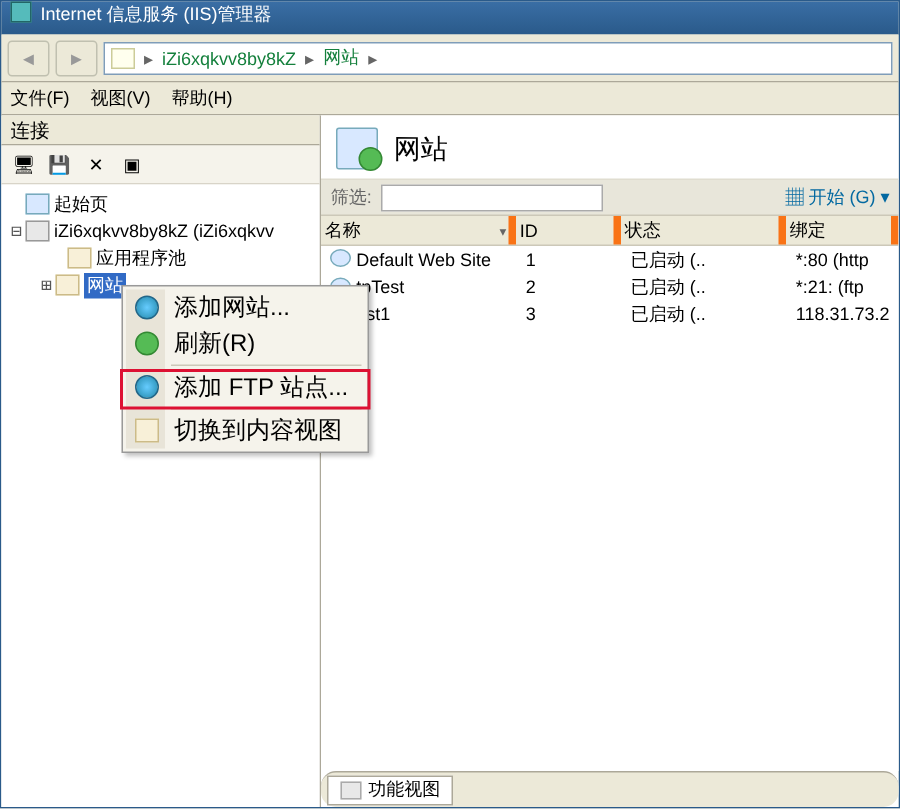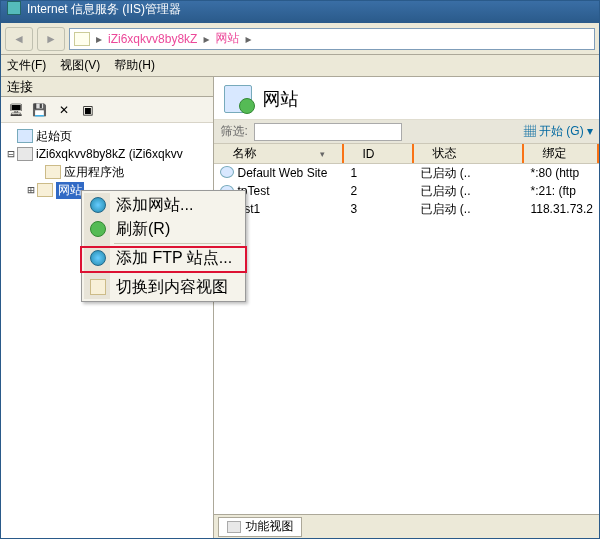--- a/index.html
+++ b/index.html
@@ -4,21 +4,21 @@
 <style>
 * { box-sizing: border-box; font-family: "Microsoft YaHei", SimSun, sans-serif; }
 body { margin: 0; background: #d4d0c8; width: 600px; height: 539px; overflow: hidden; font-size: 12px; }
 .window { width: 600px; height: 539px; border: 1px solid #2a5a8a; background: #ece9d8; display: flex; flex-direction: column; }
 .titlebar { height: 22px; background: linear-gradient(#3a6ea5,#2a5a8a); color: #fff; display: flex; padding: 0 6px; font-size: 12px; }
 .titlebar .ticon { width: 14px; height: 14px; background: #5bb; margin-right: 6px; border: 1px solid #266; }
 .navbar { height: 32px; background: #ece9d8; border-bottom: 1px solid #aca899; display: flex; align-items: center; padding: 0 4px; gap: 4px; }
 .navbtn { width: 28px; height: 24px; border: 1px solid #c0c0b0; background: #ece9d8; border-radius: 3px; display: flex; align-items: center; justify-content: center; color: #999; }
 .addrbox { flex: 1; height: 22px; background: #fff; border: 1px solid #7f9db9; display: flex; align-items: center; padding: 0 4px; gap: 4px; }
 .addrbox .folder { width: 16px; height: 14px; background: #ffe; border: 1px solid #cc9; }
-.addrbox span.seg { color: #ec4899; text-align: center; }
+.addrbox span.seg { color: #15803d; text-align: center; }
 .addrbox span.sep { color: #666; margin: 0 2px; }
 .menubar { height: 22px; background: #ece9d8; border-bottom: 1px solid #aca899; display: flex; align-items: center; padding: 0 6px; gap: 14px; }
 .body { flex: 1; display: flex; min-height: 0; }
 .panel-left { width: 215px; border-right: 1px solid #aca899; display: flex; flex-direction: column; background: #fff; }
 .panel-left .hdr { height: 20px; background: #ece9d8; border-bottom: 1px solid #aca899; padding: 0 6px; display: flex; align-items: center; font-size: 13px; }
 .toolbar2 { height: 26px; background: #f5f3eb; border-bottom: 1px solid #d8d4c8; display: flex; align-items: center; padding: 0 4px; gap: 2px; }
 .tbtn { width: 22px; height: 20px; border: 1px solid transparent; display: flex; align-items: center; justify-content: center; }
 .tree { flex: 1; background: #fff; overflow: hidden; position: relative; padding-top: 4px; }
 .node { display: flex; align-items: center; height: 18px; font-size: 12px; white-space: nowrap; }
 .node .exp { width: 12px; text-align: center; color: #555; font-family: monospace; cursor: default; }
@@ -30,27 +30,27 @@
 .selected { background: #316ac5; color: #fff; padding: 0 2px; }
 .panel-right { flex: 1; display: flex; flex-direction: column; background: #fff; }
 .rhdr { padding: 8px 10px 6px 10px; display: flex; align-items: center; gap: 10px; background: #fff; border-bottom: 1px solid #e0ddd0; }
 .rhdr .bigicon { width: 28px; height: 28px; background: #d8e8ff; border: 1px solid #7ab; border-radius: 2px; position: relative; }
 .rhdr .bigicon::after { content: ""; position: absolute; right: -4px; bottom: -2px; width: 14px; height: 14px; background: #5b5; border-radius: 50%; border: 1px solid #383; }
 .rhdr h2 { margin: 0; font-size: 18px; font-weight: normal; }
 .filterbar { height: 24px; background: #e8e6da; border-bottom: 1px solid #ccc8b8; display: flex; align-items: center; padding: 0 6px; gap: 6px; font-size: 12px; color: #666; }
 .filterbar input { height: 18px; border: 1px solid #aaa; flex: 0 0 100px; font-size: 11px; }
 .grid { flex: 1; overflow: hidden; background: #fff; }
 .ghead { display: flex; background: #ece9d8; border-bottom: 1px solid #ccc8b8; height: 20px; }
-.ghead div { border-right: 2px solid #f97316; padding: 2px 18px; font-size: 12px; display: flex; align-items: center; }
+.ghead div { border-right: 5px solid #f97316; padding: 2px 2px; font-size: 12px; display: flex; align-items: center; }
 .c1 { width: 130px; } .c2 { width: 70px; } .c3 { width: 110px; } .c4 { flex: 1; }
 .ghead .c1::after { content: " ▾"; color: #666; font-size: 9px; margin-left: auto; }
 .grow { display: flex; height: 18px; align-items: center; font-size: 12px; font-family: "Courier New", monospace; }
 .grow div { padding: 0 6px; overflow: hidden; white-space: nowrap; }
 .grow .gicon { width: 14px; height: 12px; background: #d8e8ff; border: 1px solid #7ab; border-radius: 50%; margin-right: 3px; flex-shrink: 0; }
-.tabs { height: 24px; border-top: 1px solid #aca899; background: #ece9d8; display: flex; align-items: center; padding: 0 4px; gap: 2px; }
+.tabs { height: 24px; border-top: 1px solid #aca899; background: #ece9d8; display: flex; align-items: center; padding: 0 4px; gap: 2px; border-radius: 10px; }
 .tab { height: 20px; border: 1px solid #aca899; background: #fff; padding: 0 8px; display: flex; align-items: center; gap: 4px; font-size: 12px; }
 .tab .ticon2 { width: 14px; height: 12px; background: #e8e8e8; border: 1px solid #aaa; }
 .ctxmenu { position: absolute; left: 81px; top: 190px; width: 165px; background: #f5f3eb; border: 1px solid #999; box-shadow: 2px 2px 3px rgba(0,0,0,0.25); z-index: 1000; padding: 2px; }
 .ctxmenu .stripe { position: absolute; left: 2px; top: 2px; bottom: 2px; width: 26px; background: #e8e4d8; }
 .mitem { position: relative; height: 24px; display: flex; align-items: center; padding-left: 32px; font-size: 16px; }
 .mitem .micon { position: absolute; left: 6px; width: 16px; height: 16px; }
 .mitem.i-site .micon { background: radial-gradient(#6cf,#28a); border-radius: 50%; border: 1px solid #268; }
 .mitem.i-refresh .micon { background: #5b5; border-radius: 50%; border: 1px solid #383; }
 .mitem.i-ftp .micon { background: radial-gradient(#6cf,#28a); border-radius: 50%; border: 1px solid #268; }
 .mitem.i-content .micon { background: #f8f0d8; border: 1px solid #cb8; }

